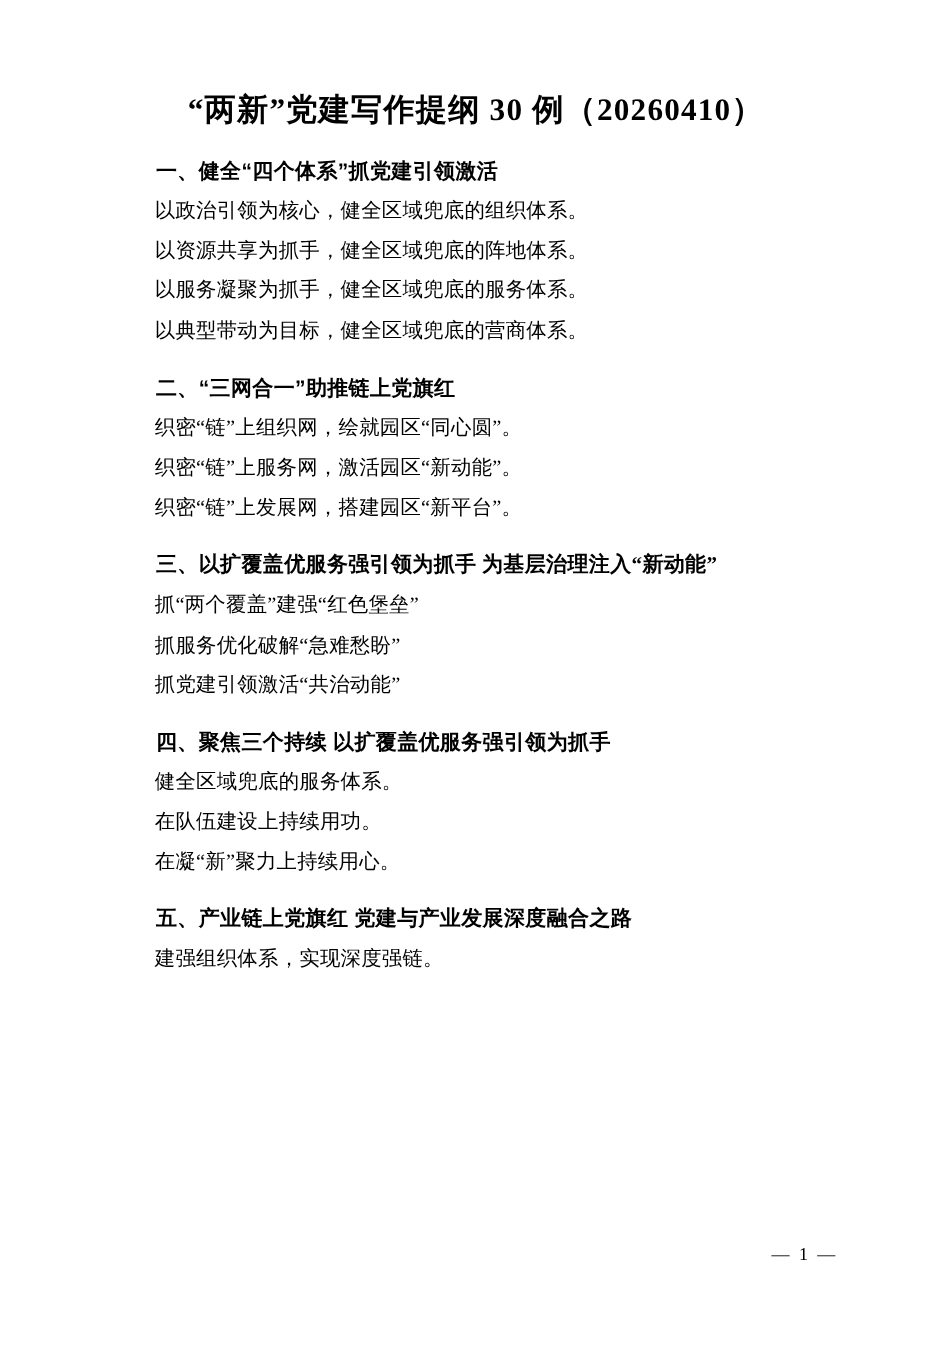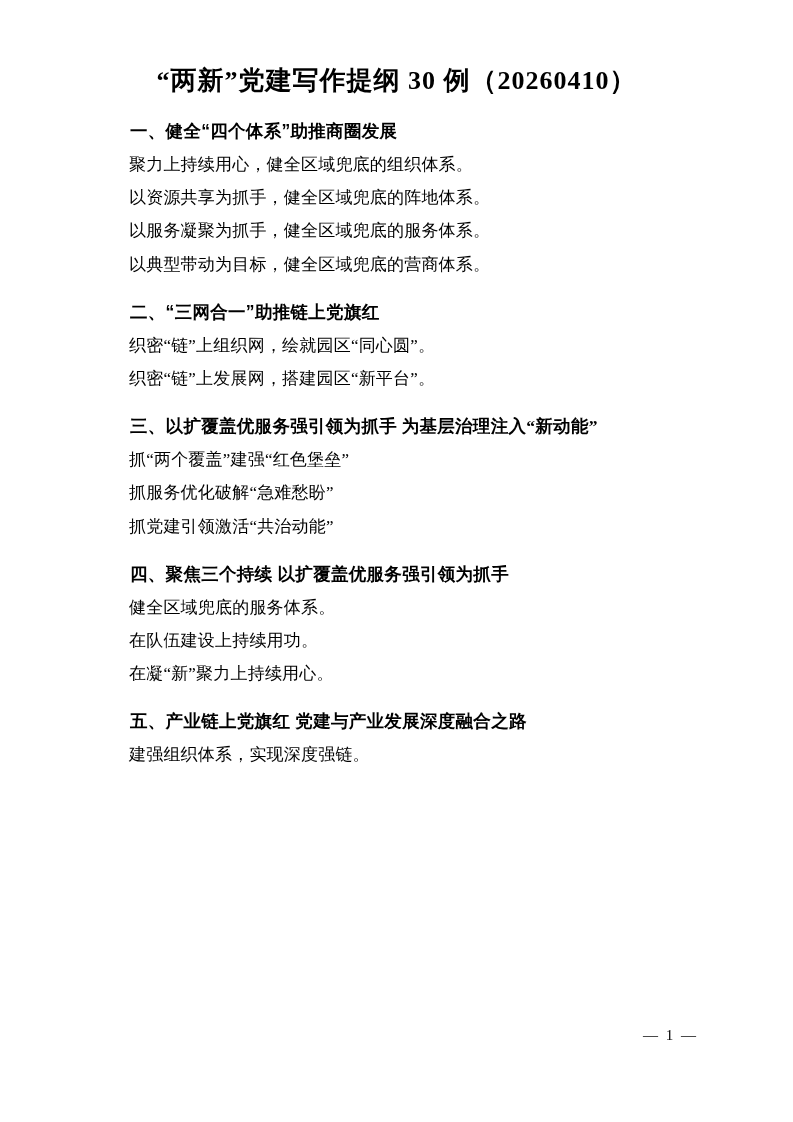--- a/index.html
+++ b/index.html
@@ -16,21 +16,21 @@
     overflow: hidden;
   }
   .page {
     position: relative;
     width: 793px;
     height: 1122px;
     box-sizing: border-box;
     padding: 0 95px;
   }
   .doc-title {
-    margin: 0;
+    margin: 11px;
     padding-top: 61px;
     font-size: 26px;
     font-weight: bold;
     text-align: center;
     letter-spacing: 1px;
     line-height: 1.5;
     font-family: "Liberation Serif", "DejaVu Serif", serif;
   }
   .section {
     margin-top: 14px;
@@ -62,30 +62,31 @@
   }
 </style>
 </head>
 <body>
 
 <div class="page">
 
   <h1 class="doc-title">“两新”党建写作提纲 30 例（20260410）</h1>
 
   <div class="section">
-    <div class="section-heading">一、健全“四个体系”助推商圈发展</div>
-    <div class="body-line">聚力上持续用心，健全区域兜底的组织体系。</div>
+    <div class="section-heading">一、健全“四个体系”抓党建引领激活</div>
+    <div class="body-line">以政治引领为核心，健全区域兜底的组织体系。</div>
     <div class="body-line">以资源共享为抓手，健全区域兜底的阵地体系。</div>
     <div class="body-line">以服务凝聚为抓手，健全区域兜底的服务体系。</div>
     <div class="body-line">以典型带动为目标，健全区域兜底的营商体系。</div>
   </div>
 
   <div class="section">
     <div class="section-heading">二、“三网合一”助推链上党旗红</div>
     <div class="body-line">织密“链”上组织网，绘就园区“同心圆”。</div>
+    <div class="body-line">织密“链”上服务网，激活园区“新动能”。</div>
     <div class="body-line">织密“链”上发展网，搭建园区“新平台”。</div>
   </div>
 
   <div class="section">
     <div class="section-heading wrap">三、以扩覆盖优服务强引领为抓手 为基层治理注入“新动能”</div>
     <div class="body-line">抓“两个覆盖”建强“红色堡垒”</div>
     <div class="body-line">抓服务优化破解“急难愁盼”</div>
     <div class="body-line">抓党建引领激活“共治动能”</div>
   </div>
 

